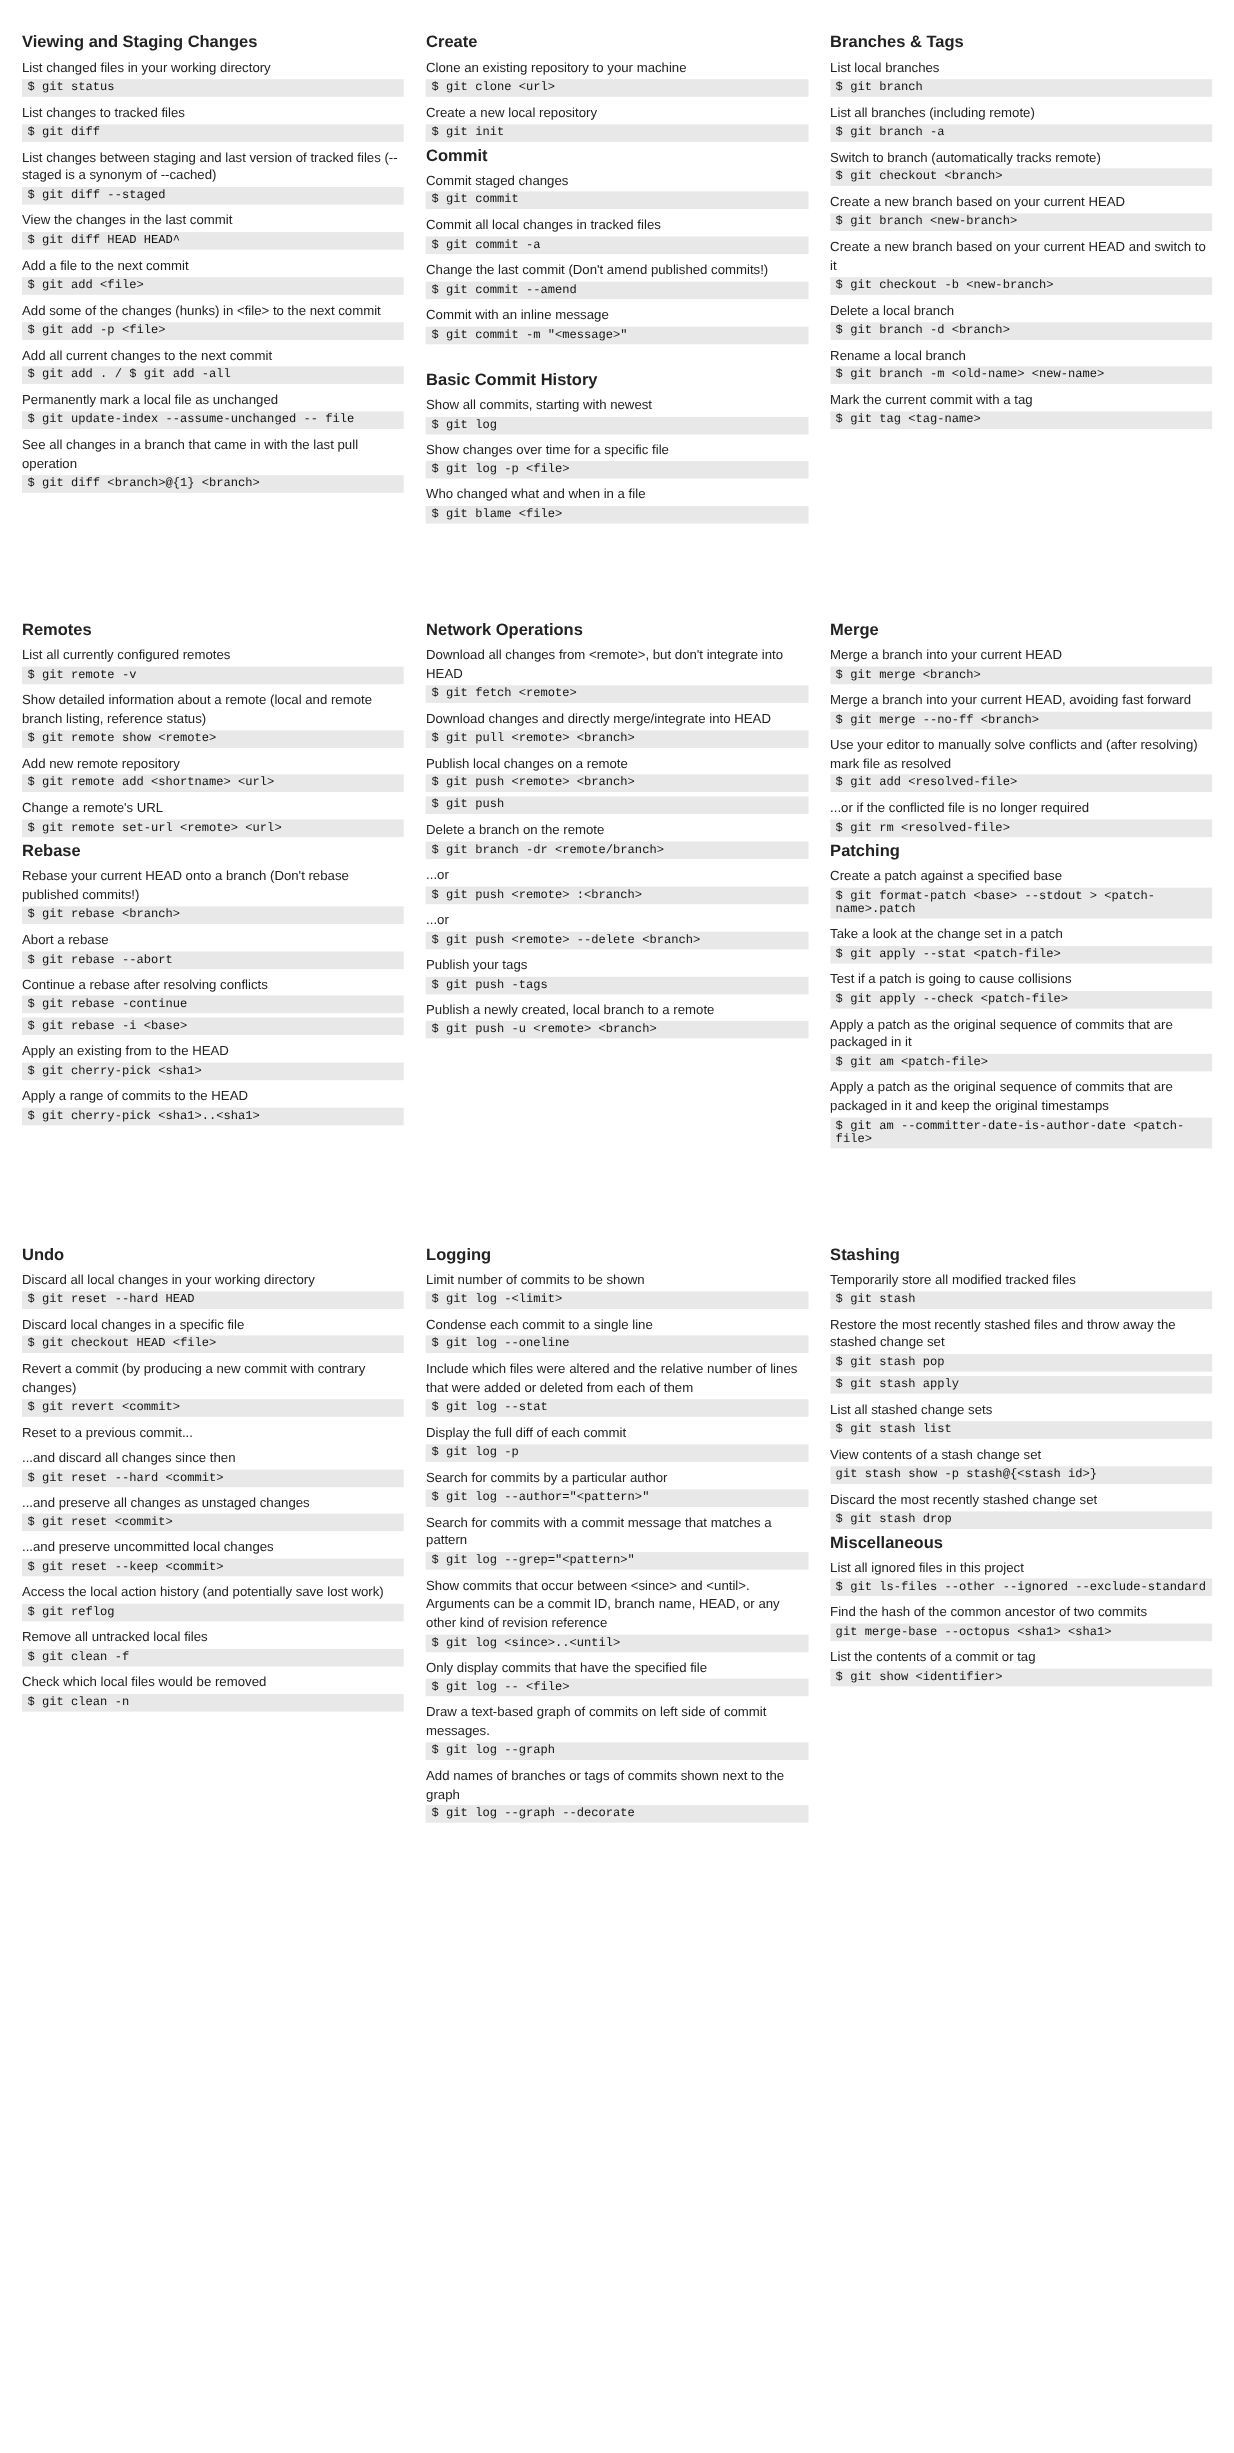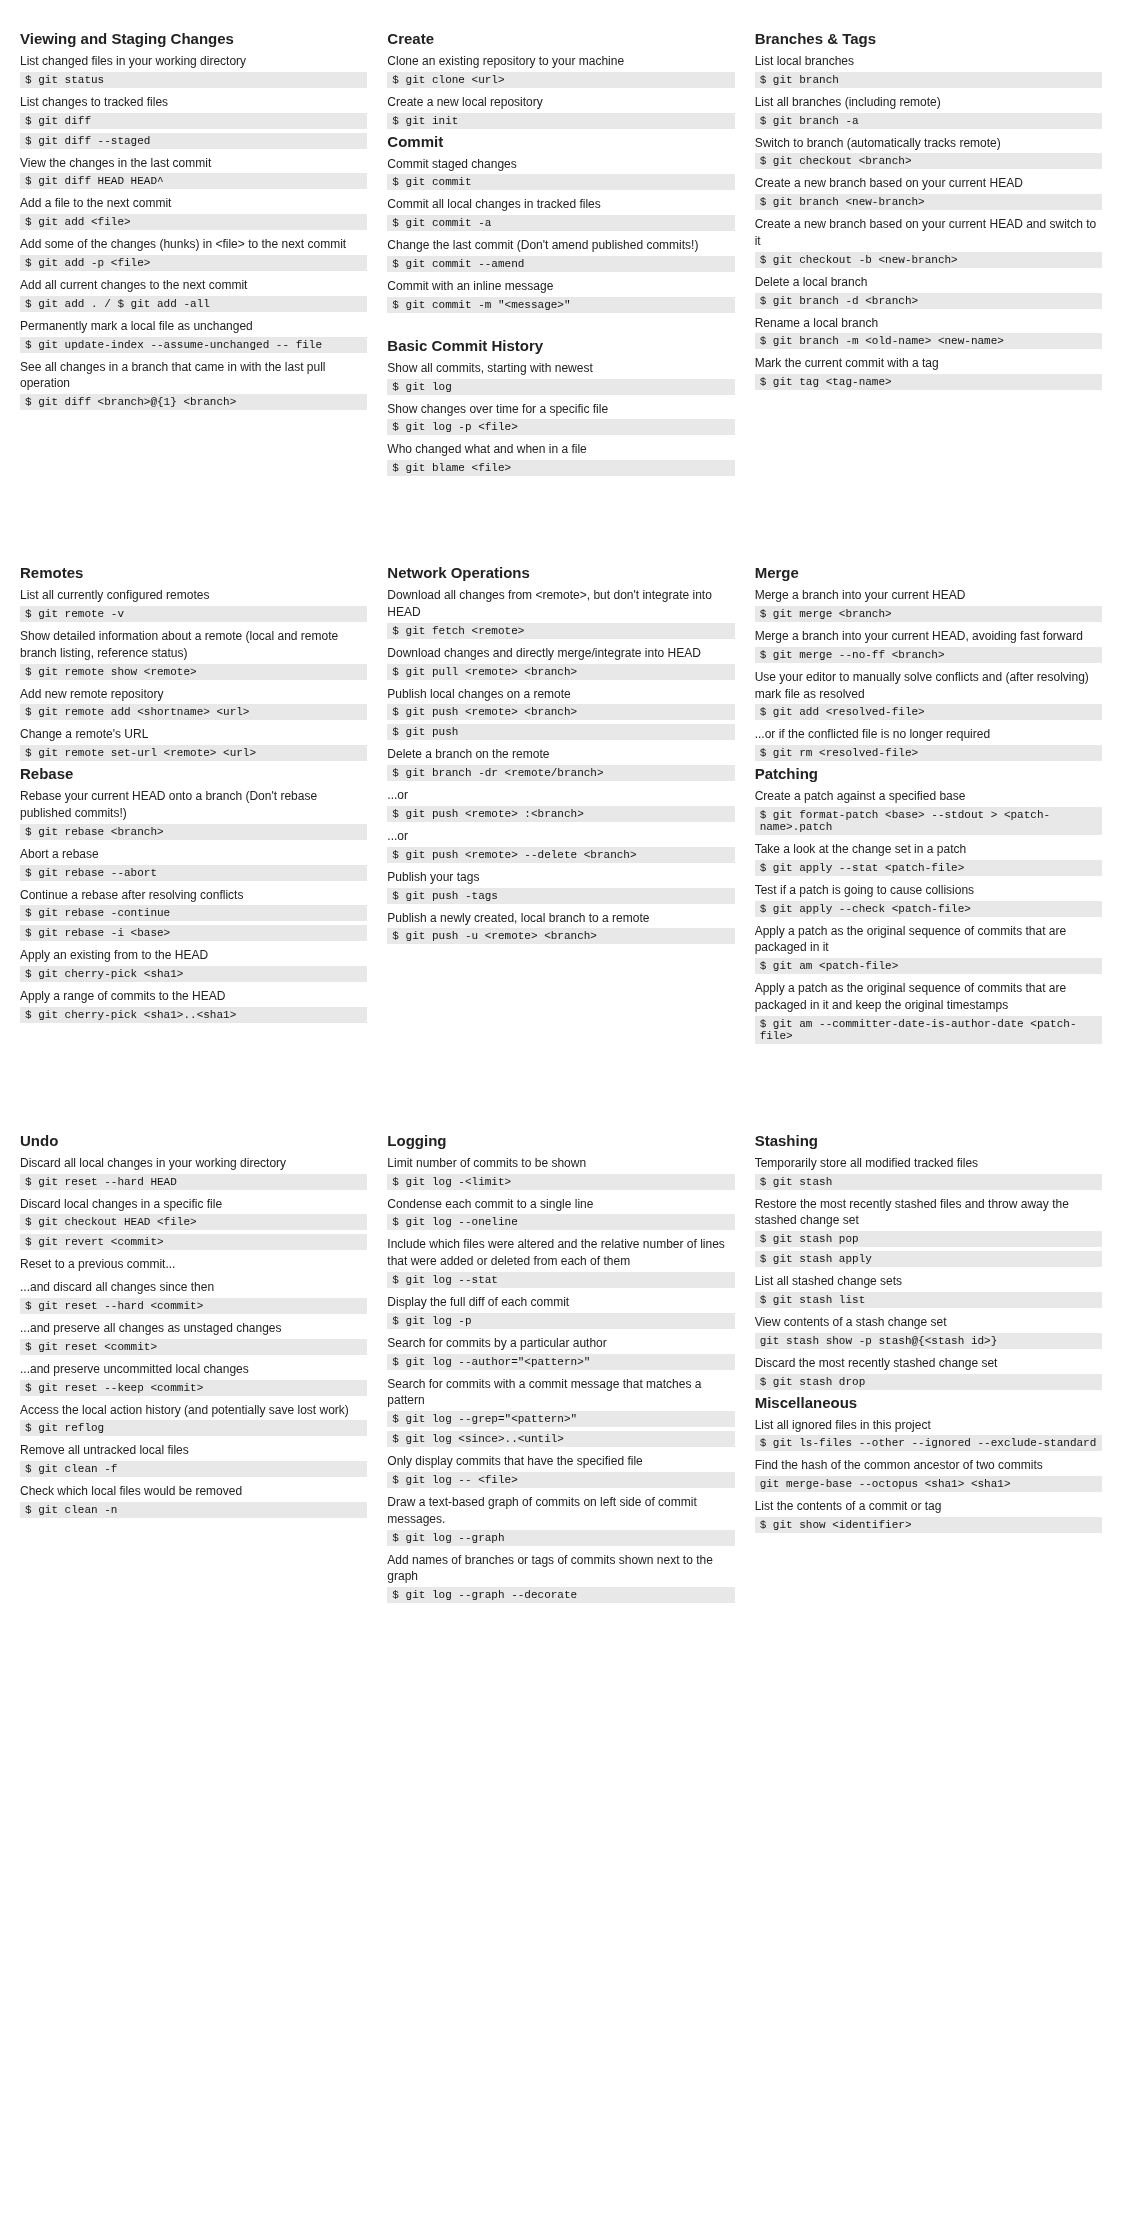--- a/index.html
+++ b/index.html
@@ -42,20 +42,21 @@
 <body>
 
 <div id="app">
     <div class="row-section">
       <div class="section">
         <div class="section-title">Viewing and Staging Changes</div>
         <p class="desc">List changed files in your working directory</p>
         <code class="cmd">$ git status</code>
         <p class="desc">List changes to tracked files</p>
         <code class="cmd">$ git diff</code>
+        <p class="desc">List changes between staging and last version of tracked files (--staged is a synonym of --cached)</p>
         <code class="cmd">$ git diff --staged</code>
         <p class="desc">View the changes in the last commit</p>
         <code class="cmd">$ git diff HEAD HEAD^</code>
         <p class="desc">Add a file to the next commit</p>
         <code class="cmd">$ git add &lt;file&gt;</code>
         <p class="desc">Add some of the changes (hunks) in &lt;file&gt; to the next commit</p>
         <code class="cmd">$ git add -p &lt;file&gt;</code>
         <p class="desc">Add all current changes to the next commit</p>
         <code class="cmd">$ git add . / $ git add -all</code>
         <p class="desc">Permanently mark a local file as unchanged</p>
@@ -183,20 +184,21 @@
       </div>
     </div>
     <div style="height:30px"></div>
     <div class="row-section">
       <div class="section">
         <div class="section-title">Undo</div>
         <p class="desc">Discard all local changes in your working directory</p>
         <code class="cmd">$ git reset --hard HEAD</code>
         <p class="desc">Discard local changes in a specific file</p>
         <code class="cmd">$ git checkout HEAD &lt;file&gt;</code>
+        <p class="desc">Revert a commit (by producing a new commit with contrary changes)</p>
         <code class="cmd">$ git revert &lt;commit&gt;</code>
         <p class="desc">Reset to a previous commit...</p>
         <p class="desc">...and discard all changes since then</p>
         <code class="cmd">$ git reset --hard &lt;commit&gt;</code>
         <p class="desc">...and preserve all changes as unstaged changes</p>
         <code class="cmd">$ git reset &lt;commit&gt;</code>
         <p class="desc">...and preserve uncommitted local changes</p>
         <code class="cmd">$ git reset --keep &lt;commit&gt;</code>
         <p class="desc">Access the local action history (and potentially save lost work)</p>
         <code class="cmd">$ git reflog</code>
@@ -212,20 +214,21 @@
         <p class="desc">Condense each commit to a single line</p>
         <code class="cmd">$ git log --oneline</code>
         <p class="desc">Include which files were altered and the relative number of lines that were added or deleted from each of them</p>
         <code class="cmd">$ git log --stat</code>
         <p class="desc">Display the full diff of each commit</p>
         <code class="cmd">$ git log -p</code>
         <p class="desc">Search for commits by a particular author</p>
         <code class="cmd">$ git log --author="&lt;pattern&gt;"</code>
         <p class="desc">Search for commits with a commit message that matches a pattern</p>
         <code class="cmd">$ git log --grep="&lt;pattern&gt;"</code>
+        <p class="desc">Show commits that occur between &lt;since&gt; and &lt;until&gt;. Arguments can be a commit ID, branch name, HEAD, or any other kind of revision reference</p>
         <code class="cmd">$ git log &lt;since&gt;..&lt;until&gt;</code>
         <p class="desc">Only display commits that have the specified file</p>
         <code class="cmd">$ git log -- &lt;file&gt;</code>
         <p class="desc">Draw a text-based graph of commits on left side of commit messages.</p>
         <code class="cmd">$ git log --graph</code>
         <p class="desc">Add names of branches or tags of commits shown next to the graph</p>
         <code class="cmd">$ git log --graph --decorate</code>
       </div>
       <div class="section">
         <div class="section-title">Stashing</div>

